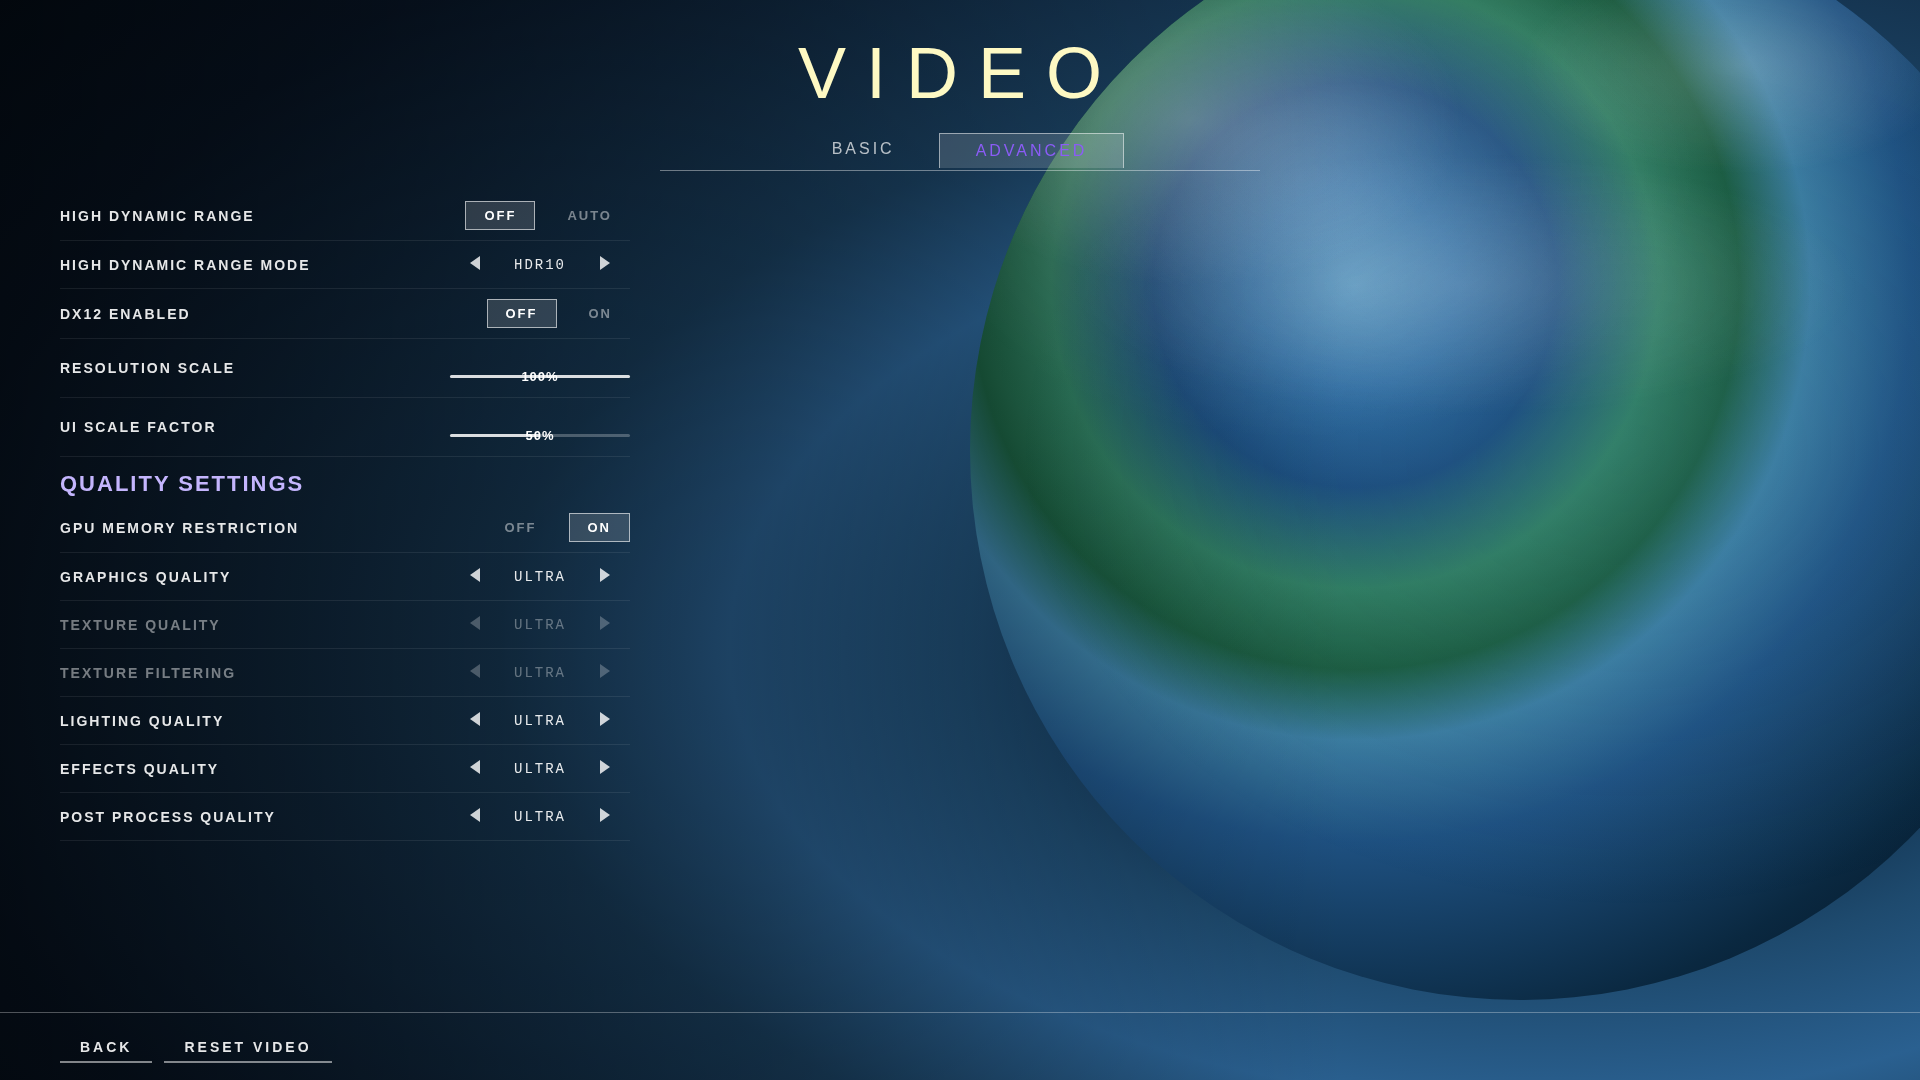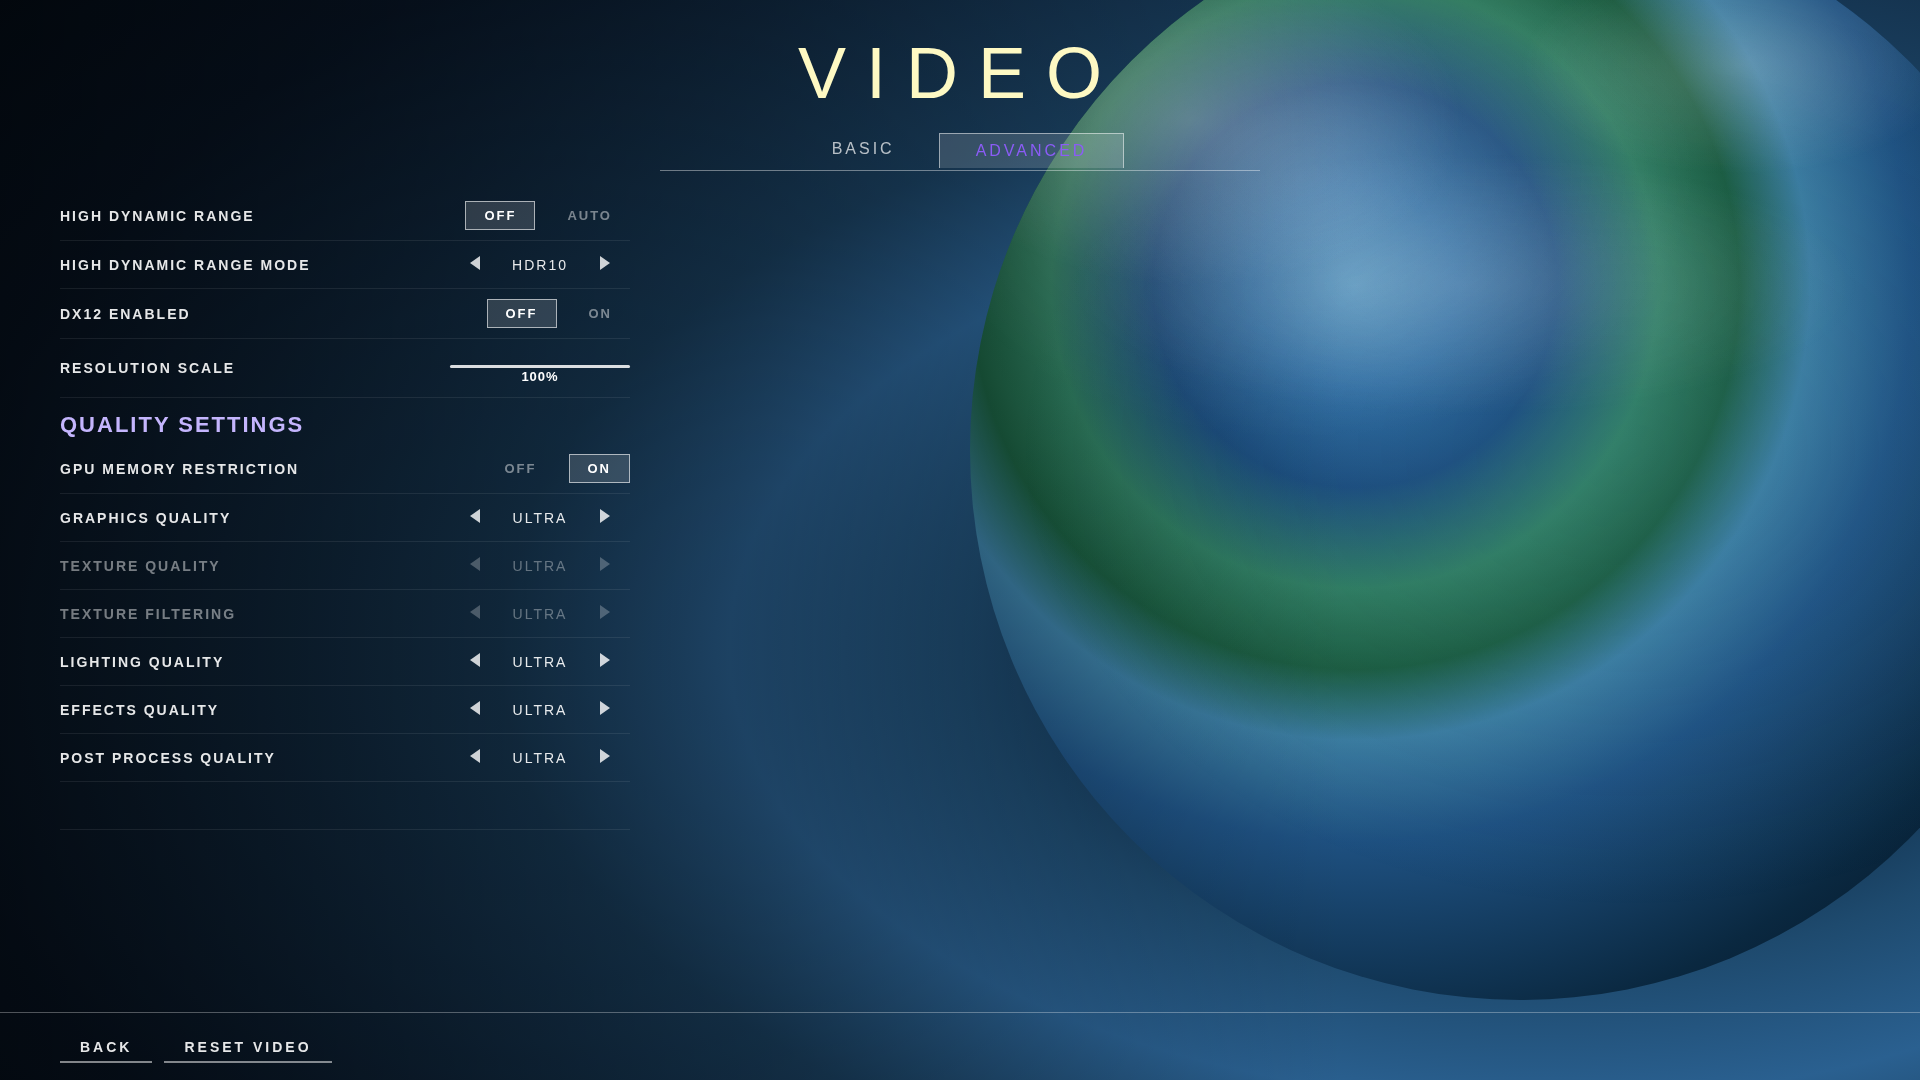--- a/index.html
+++ b/index.html
@@ -242,33 +242,34 @@
     }
 
     .selector-value {
       font-size: 14px;
       font-weight: 400;
       letter-spacing: 2px;
       text-transform: uppercase;
       color: rgba(255,255,255,0.9);
       min-width: 80px;
       text-align: center;
+      font-family: Liberation Mono, monospace;
     }
 
     .selector-value.dimmed {
       color: rgba(255,255,255,0.35);
     }
 
     
     .slider-container {
       width: 180px;
       height: 22px;
       position: relative;
       display: flex;
-      align-items: flex-start;
+      align-items: center;
       margin-top: 16px;
     }
 
     .slider-track {
       width: 100%;
       height: 3px;
       background: rgba(255,255,255,0.25);
       border-radius: 2px;
       position: relative;
     }
@@ -435,20 +436,31 @@
         <div class="setting-control">
           <div class="slider-container">
             <div class="slider-track">
               <div class="slider-fill-100"></div>
             </div>
             <span class="slider-value-label">100%</span>
           </div>
         </div>
       </div>
 
+      <div class="setting-row">
+        <span class="setting-label">UI SCALE FACTOR</span>
+        <div class="setting-control">
+          <div class="slider-container">
+            <div class="slider-track">
+              <div class="slider-fill-50"></div>
+            </div>
+            <span class="slider-value-label">50%</span>
+          </div>
+        </div>
+      </div>
 
 
       <div class="section-heading">
         <span class="section-heading-text">QUALITY SETTINGS</span>
       </div>
 
       <div class="setting-row">
         <span class="setting-label">GPU MEMORY RESTRICTION</span>
         <div class="setting-control toggle-group">
           <button class="toggle-btn">OFF</button>

